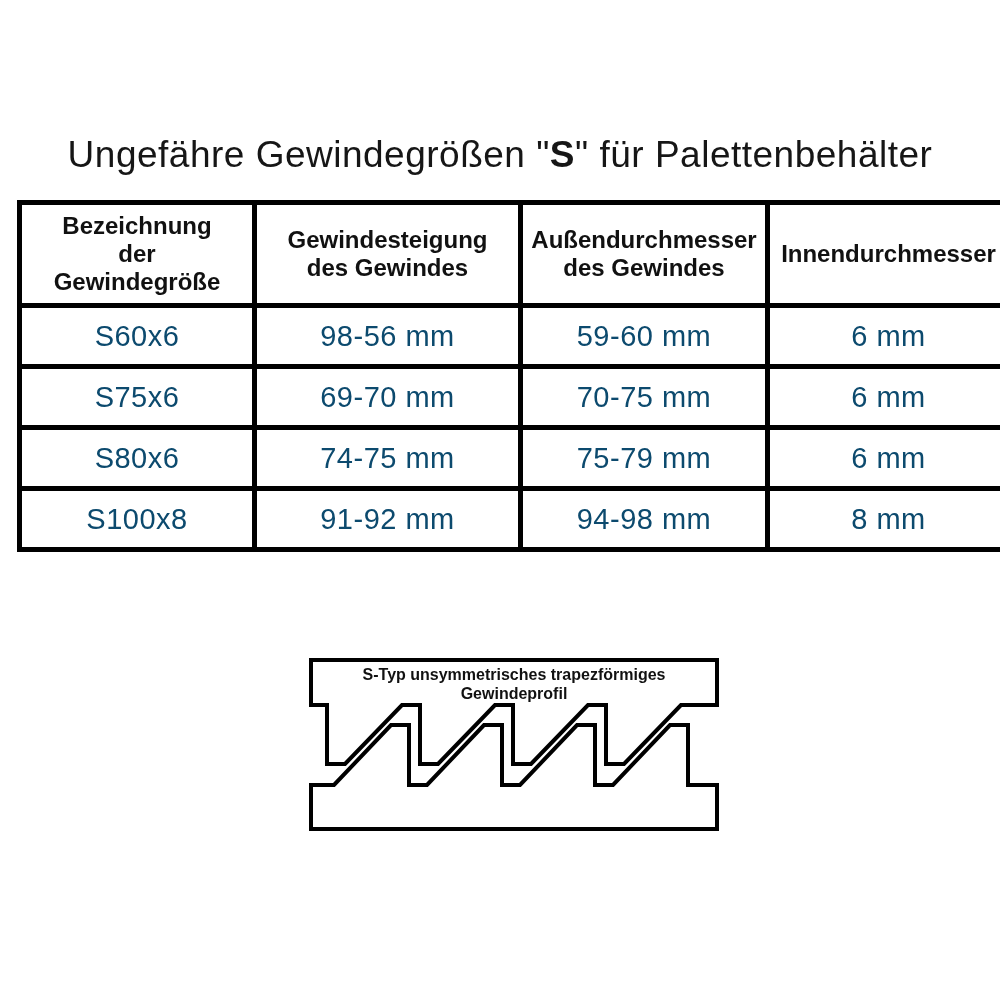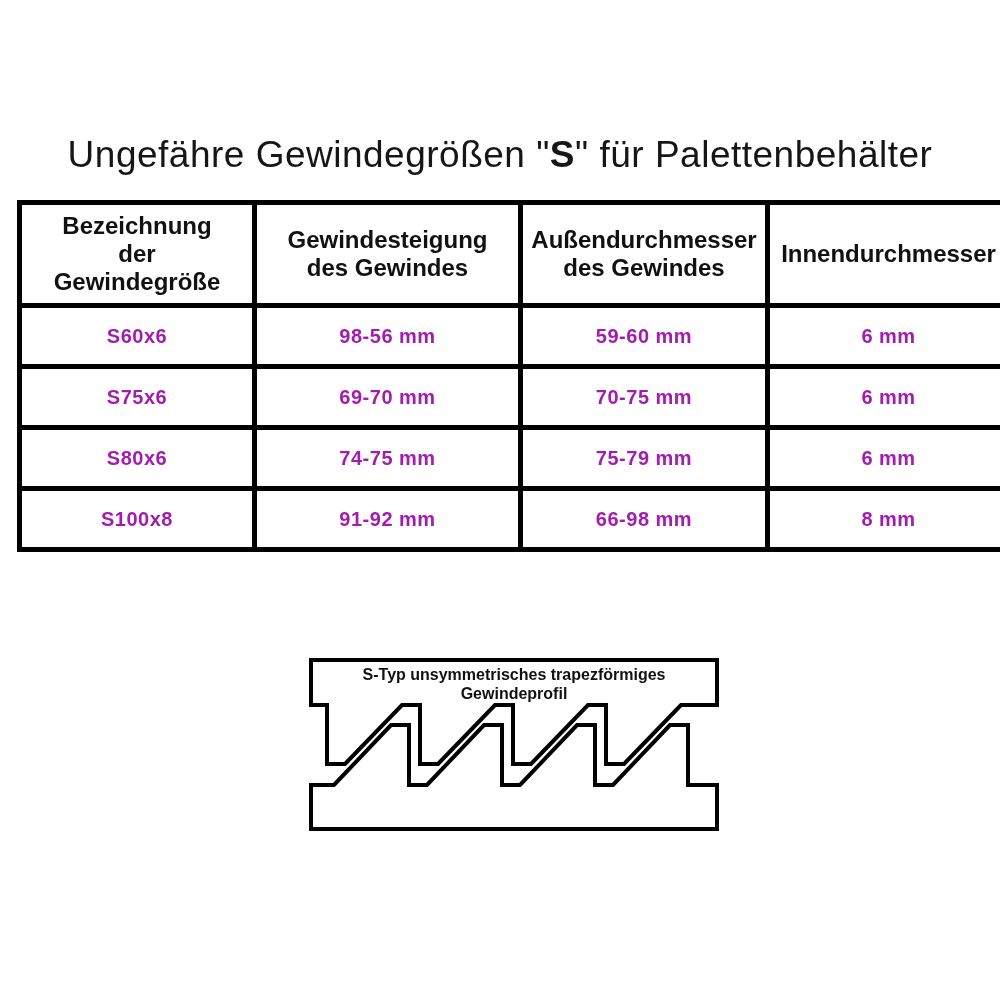--- a/index.html
+++ b/index.html
@@ -44,24 +44,24 @@
   }
   table.spec th {
     height: 98px;
     font-size: 24px;
     font-weight: 700;
     line-height: 28px;
     color: #111111;
   }
   table.spec td {
     height: 56px;
-    font-size: 20px;
-    font-weight: 700;
+    font-size: 29px;
+    font-weight: 400;
     letter-spacing: 0.5px;
-    color: #a21caf;
+    color: #0c4a6e;
   }
   .diagram {
     position: absolute;
     top: 655px;
     left: 307px;
     width: 414px;
     height: 178px;
   }
   .diagram svg { display: block; }
   .diagram path {
@@ -127,21 +127,21 @@
       </tr>
       <tr>
         <td>S80x6</td>
         <td>74-75 mm</td>
         <td>75-79 mm</td>
         <td>6 mm</td>
       </tr>
       <tr>
         <td>S100x8</td>
         <td>91-92 mm</td>
-        <td>66-98 mm</td>
+        <td>94-98 mm</td>
         <td>8 mm</td>
       </tr>
     </tbody>
   </table>
 
   <div class="diagram">
     <svg viewBox="0 0 414 178" width="414" height="178">
 
       <path d="M 4 5 L 410 5 L 410 50 L 374 50 L 317 109 L 299 109 L 299 50 L 281 50
            L 224 109 L 206 109 L 206 50 L 188 50

